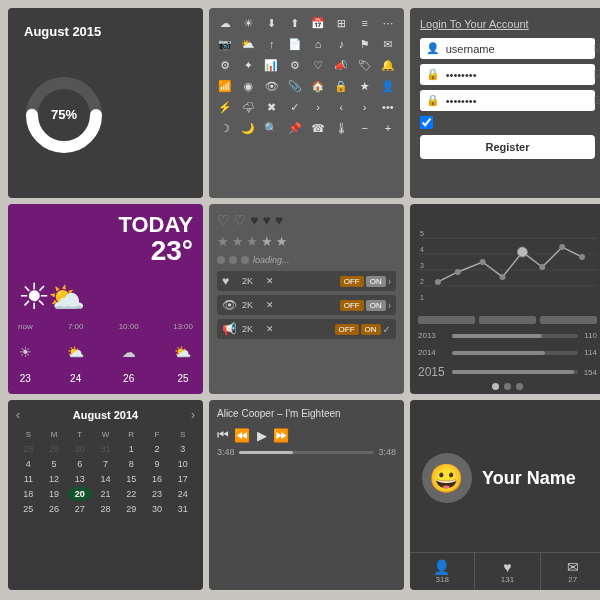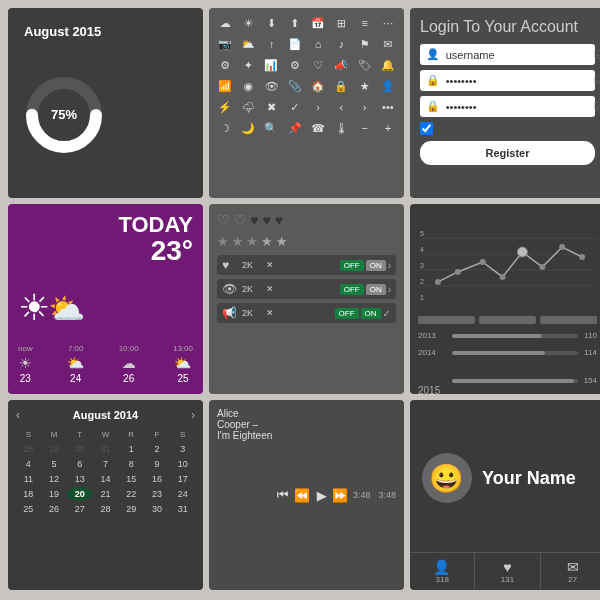--- a/index.html
+++ b/index.html
@@ -70,23 +70,24 @@
       color: #ddd;
       height: 18px;
     }
 
     
     #panel-login {
       background: #4a4a4a;
       padding: 10px;
     }
     .login-title {
-      font-size: 16px;
+      font-size: 11px;
       color: #ccc;
       margin-bottom: 8px;
+      text-decoration: underline;
     }
     .login-field {
       display: flex;
       align-items: center;
       background: #fff;
       border-radius: 3px;
       margin-bottom: 5px;
       padding: 4px 6px;
       gap: 6px;
     }
@@ -112,21 +113,21 @@
       margin-bottom: 6px;
     }
     .checkbox-row input[type=checkbox] {
       margin: 0;
     }
     .register-btn {
       width: 100%;
       background: #fff;
       color: #333;
       border: none;
-      border-radius: 11px;
+      border-radius: 4px;
       padding: 6px;
       font-size: 11px;
       cursor: pointer;
       font-weight: bold;
       text-align: center;
     }
 
     
     #panel-weather {
       background: #3a3a3a;
@@ -158,21 +159,21 @@
       justify-content: space-between;
       align-items: flex-end;
       margin-top: auto;
     }
     .forecast-item {
       display: flex;
       flex-direction: column;
       align-items: center;
       font-size: 9px;
       color: #ccc;
-      gap: 2px;
+      gap: 13px;
     }
     .forecast-time {
       font-size: 8px;
       color: #aaa;
     }
     .forecast-temp {
       font-size: 10px;
       color: #fff;
     }
 
@@ -220,21 +221,21 @@
     .toggle-switch {
       display: flex;
       gap: 2px;
       margin-left: auto;
     }
     .toggle-btn {
       font-size: 8px;
       padding: 1px 4px;
       border-radius: 2px;
       color: #fff;
-      background: #15803d;
+      background: #a16207;
     }
     .toggle-btn.active { background: #888; }
     .toggle-chevron { font-size: 10px; color: #aaa; }
 
     
     #panel-chart {
       background: #3a3a3a;
       padding: 8px;
       display: flex;
       flex-direction: column;
@@ -329,21 +330,21 @@
       color: #fff;
       font-weight: bold;
     }
     .cal-day.empty { color: #555; }
 
     
     #panel-music {
       background: #4a4a4a;
       padding: 8px;
       display: flex;
-      flex-direction: row;
+      flex-direction: column;
       gap: 4px;
     }
     .music-track {
       font-size: 10px;
       color: #ddd;
       margin-bottom: 4px;
     }
     .music-controls {
       display: flex;
       align-items: center;
@@ -577,20 +578,26 @@
     </div>
 
     <div class="stars-row">
       <span class="star filled">★</span>
       <span class="star filled">★</span>
       <span class="star filled">★</span>
       <span class="star">★</span>
       <span class="star">★</span>
     </div>
 
+    <div style="display:flex;align-items:center;gap:4px;">
+      <div class="load-dot"></div>
+      <div class="load-dot"></div>
+      <div class="load-dot"></div>
+      <span style="font-size:9px;color:#aaa;font-style:italic;">loading...</span>
+    </div>
 
     <div class="toggle-rows">
       <div class="toggle-row">
         <span class="toggle-icon">♥</span>
         <span class="toggle-count">2K</span>
         <span class="toggle-x">✕</span>
         <div class="toggle-switch">
           <span class="toggle-btn">OFF</span>
           <span class="toggle-btn active">ON</span>
           <span class="toggle-chevron">›</span>
@@ -662,21 +669,21 @@
         <span class="chart-bar-val">110</span>
       </div>
       <div class="chart-label-row">
         <span style="font-size:8px;color:#aaa;width:28px;">2014</span>
         <div class="chart-bar-bg">
           <div class="chart-bar-fill" style="width:74%;"></div>
         </div>
         <span class="chart-bar-val">114</span>
       </div>
       <div class="chart-label-row">
-        <span style="font-size:10px;color:#aaa;width:28px;margin-top:20px;">2015</span>
+        <span style="font-size:12px;color:#aaa;width:28px;">2015</span>
         <div class="chart-bar-bg">
           <div class="chart-bar-fill" style="width:97%;"></div>
         </div>
         <span class="chart-bar-val">154</span>
       </div>
     </div>
 
     <div class="pagination-dots">
       <div class="dot active"></div>
       <div class="dot"></div>

